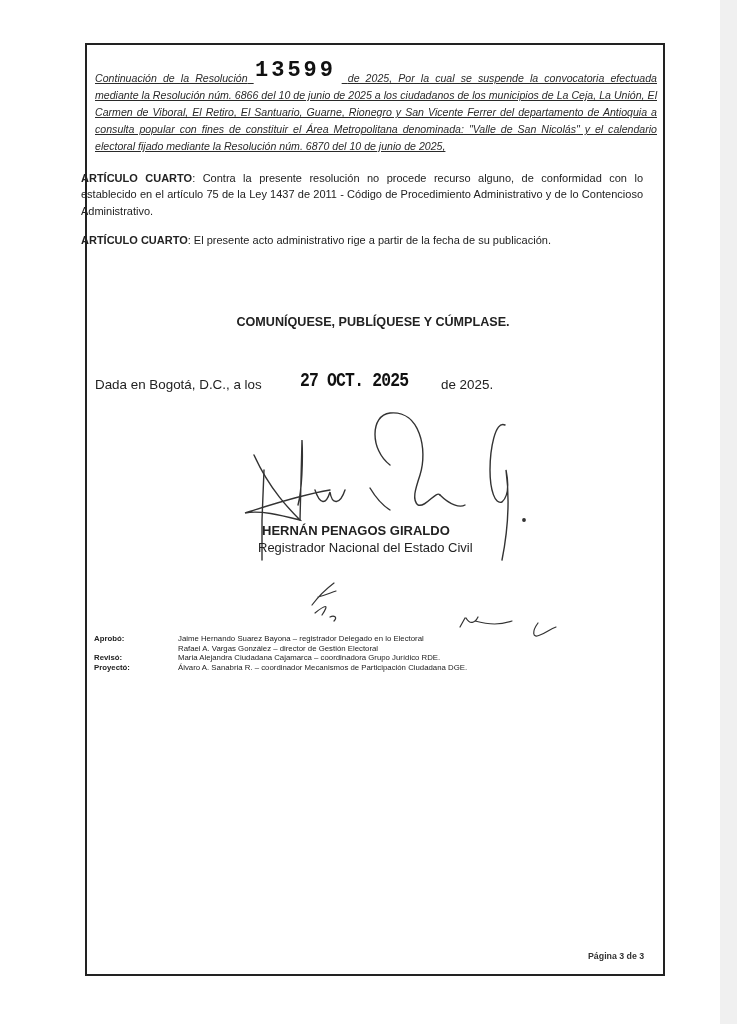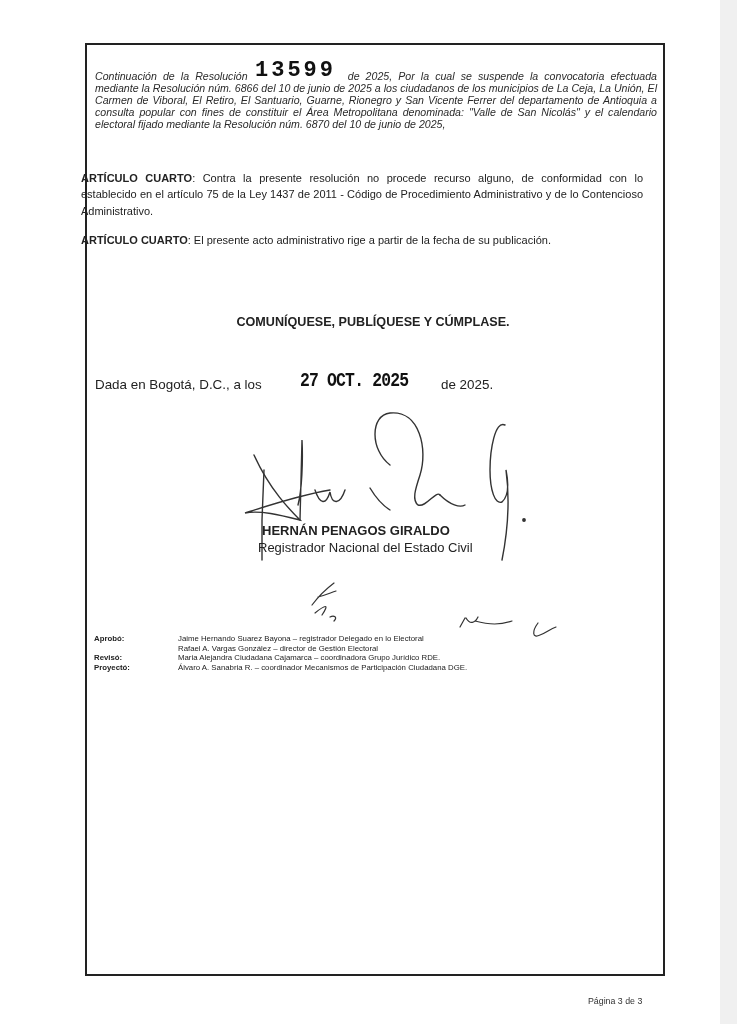--- a/index.html
+++ b/index.html
@@ -15,22 +15,22 @@
     background: #ffffff;
   }
   .frame {
     position: absolute; left: 85px; top: 43px; width: 576px; height: 929px;
     border: 2px solid #222;
     box-sizing: content-box;
   }
   .abs { position: absolute; }
   .header-para {
     left: 95px; top: 70px; width: 562px;
-    font-size: 10.6px; font-style: italic; line-height: 12px;
-    text-align: justify; color: #2a2a2a;
+    font-size: 10.6px; font-style: italic; line-height: 17px;
+    text-align: justify; color: #2a2a2a; text-decoration: underline;
   }
   .res-number {
     position: absolute; left: 255px; top: 58px;
     font-family: "Liberation Mono", monospace; font-weight: bold;
     font-size: 22px; letter-spacing: 3px; color: #111;
   }
   .article {
     left: 81px; width: 562px; font-size: 11px; line-height: 16.4px;
     text-align: justify; color: #222;
   }
@@ -54,21 +54,21 @@
   .signer-title {
     left: 258px; top: 540px; font-size: 13px; color: #222;
   }
   .credits {
     left: 94px; top: 634px; font-size: 7.8px; line-height: 9.6px; color: #222;
   }
   .credits .row { display: flex; }
   .credits .lbl { width: 84px; font-weight: bold; }
   .credits .val { white-space: nowrap; }
   .page-footer {
-    left: 588px; top: 951px; font-size: 8.8px; font-weight: normal; color: #333; margin-top: 45px;
+    left: 588px; top: 951px; font-size: 8.8px; font-weight: bold; color: #333;
   }
   svg { position: absolute; overflow: visible; }
   .scroll-strip {
     position: absolute; left: 720px; top: 0; width: 17px; height: 1024px;
     background: #f0f0f0;
   }
 </style>
 </head>
 <body>
 

